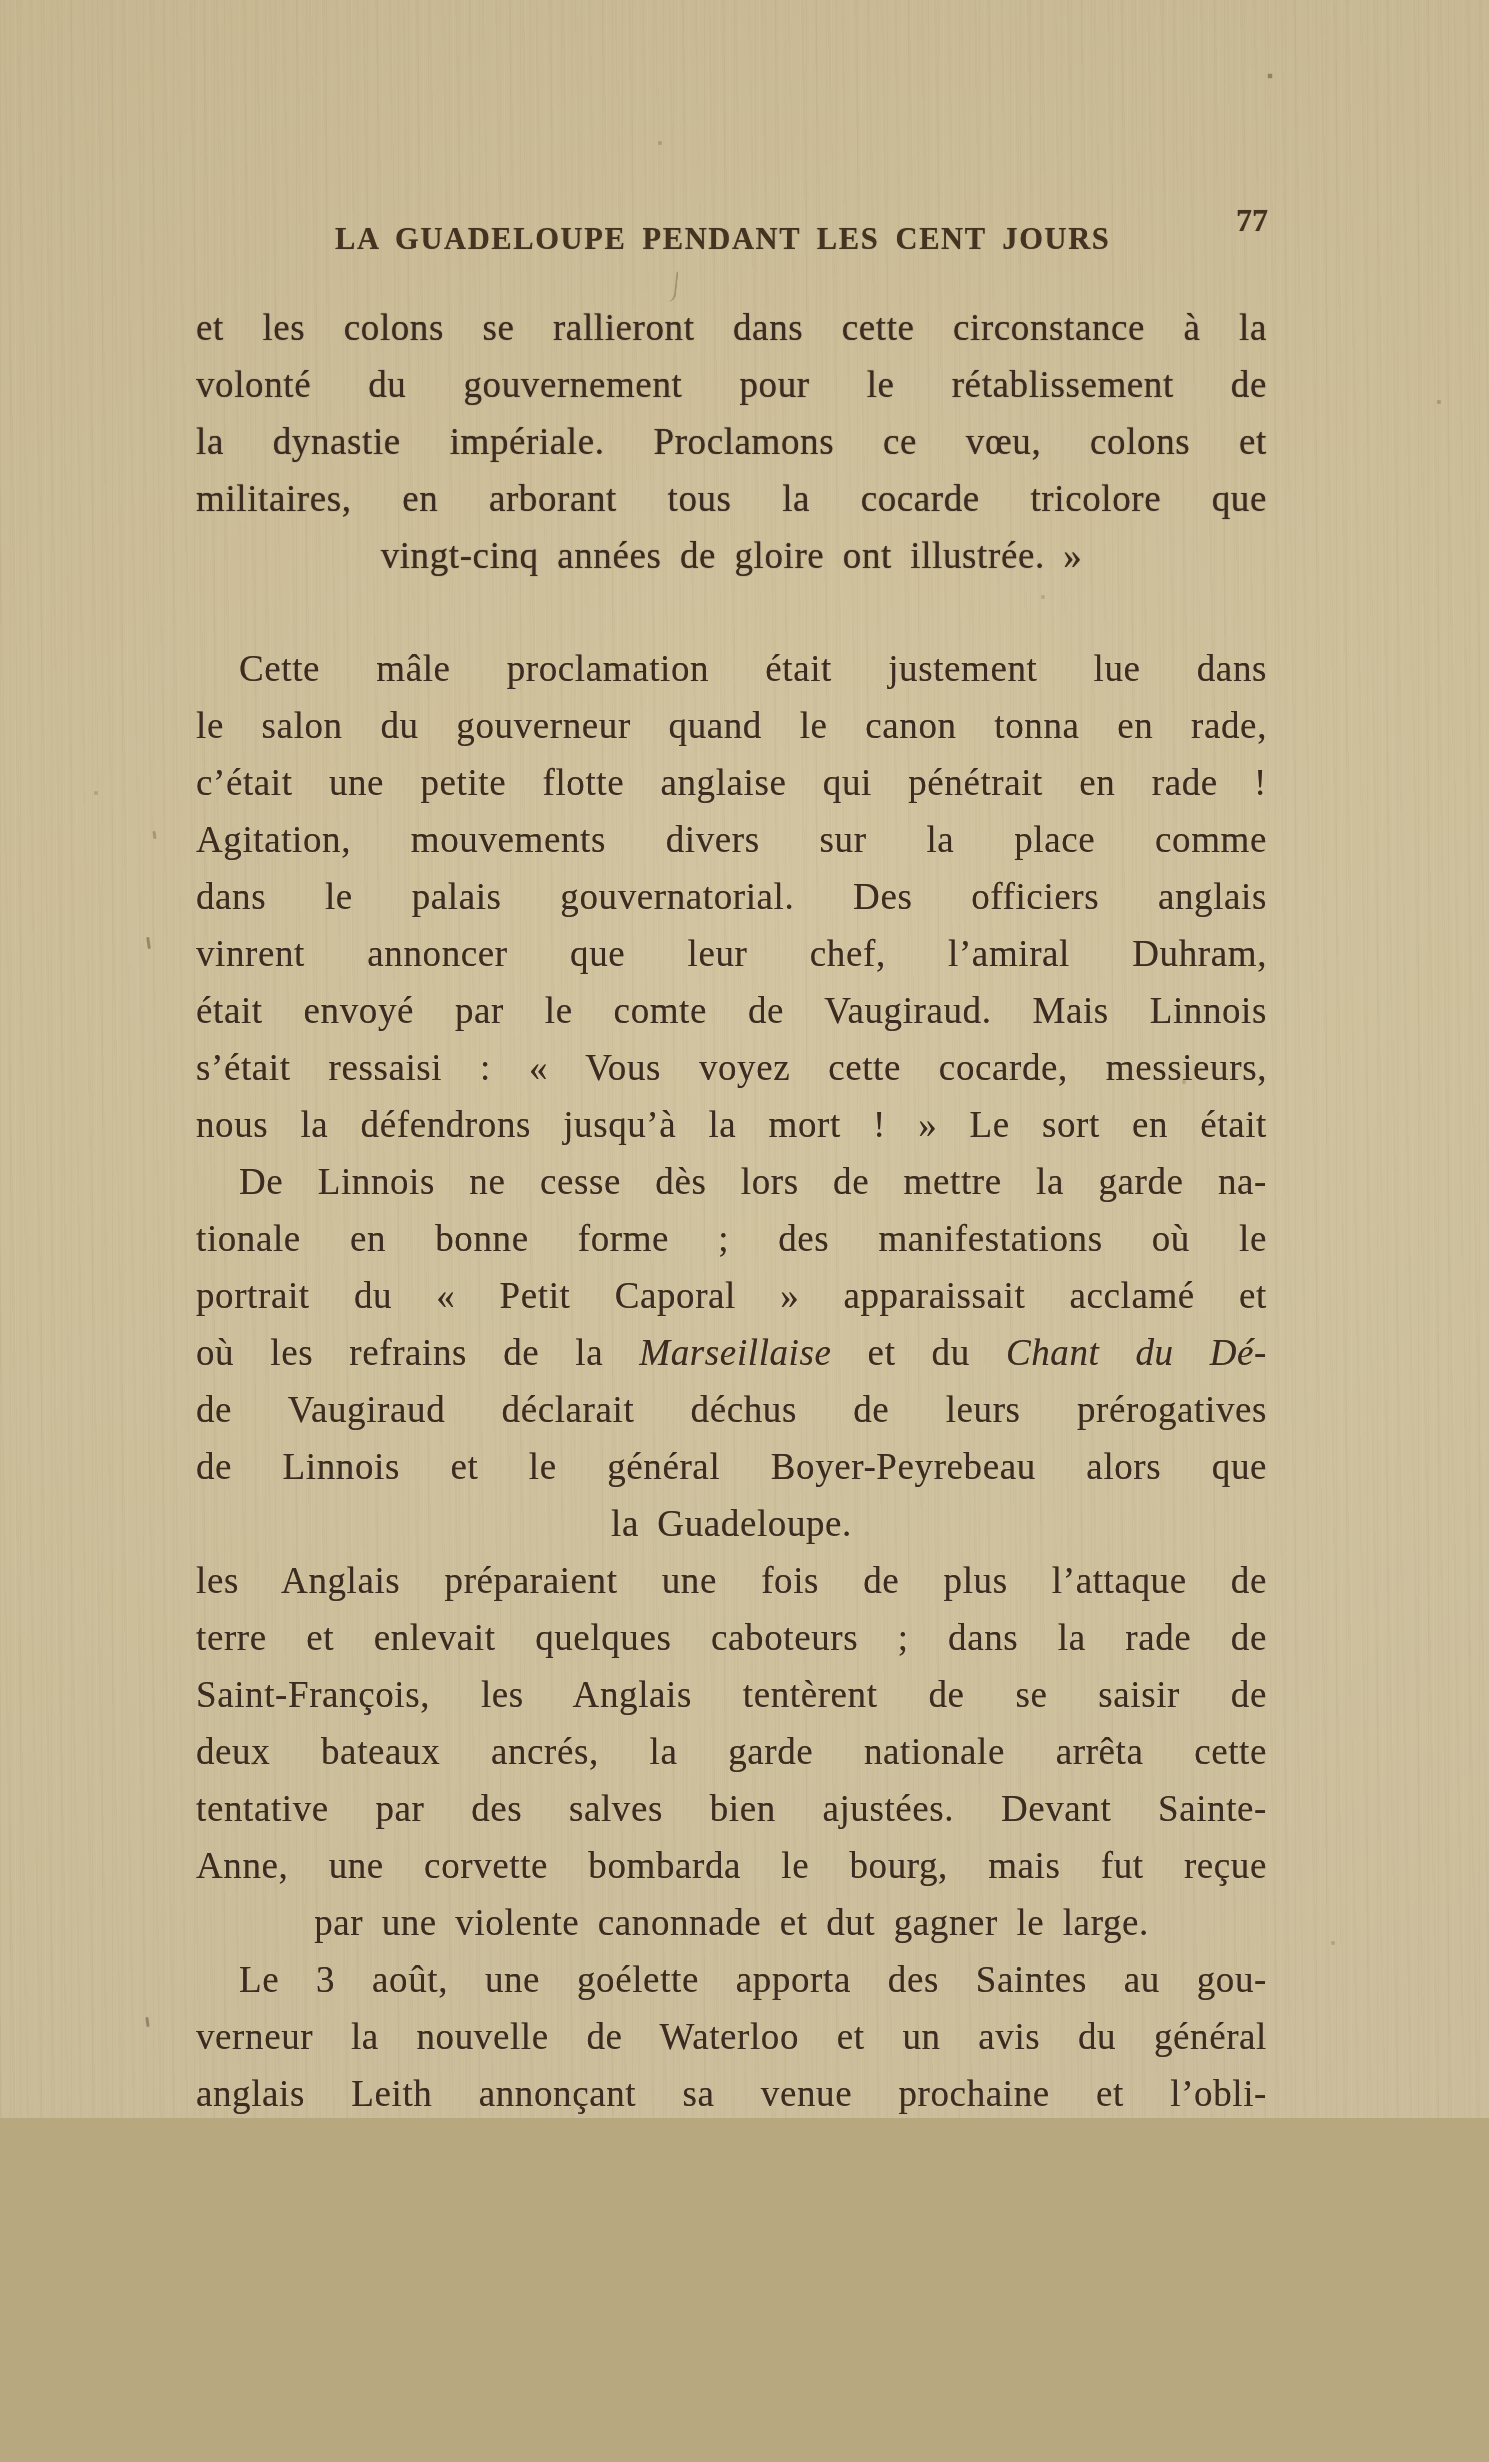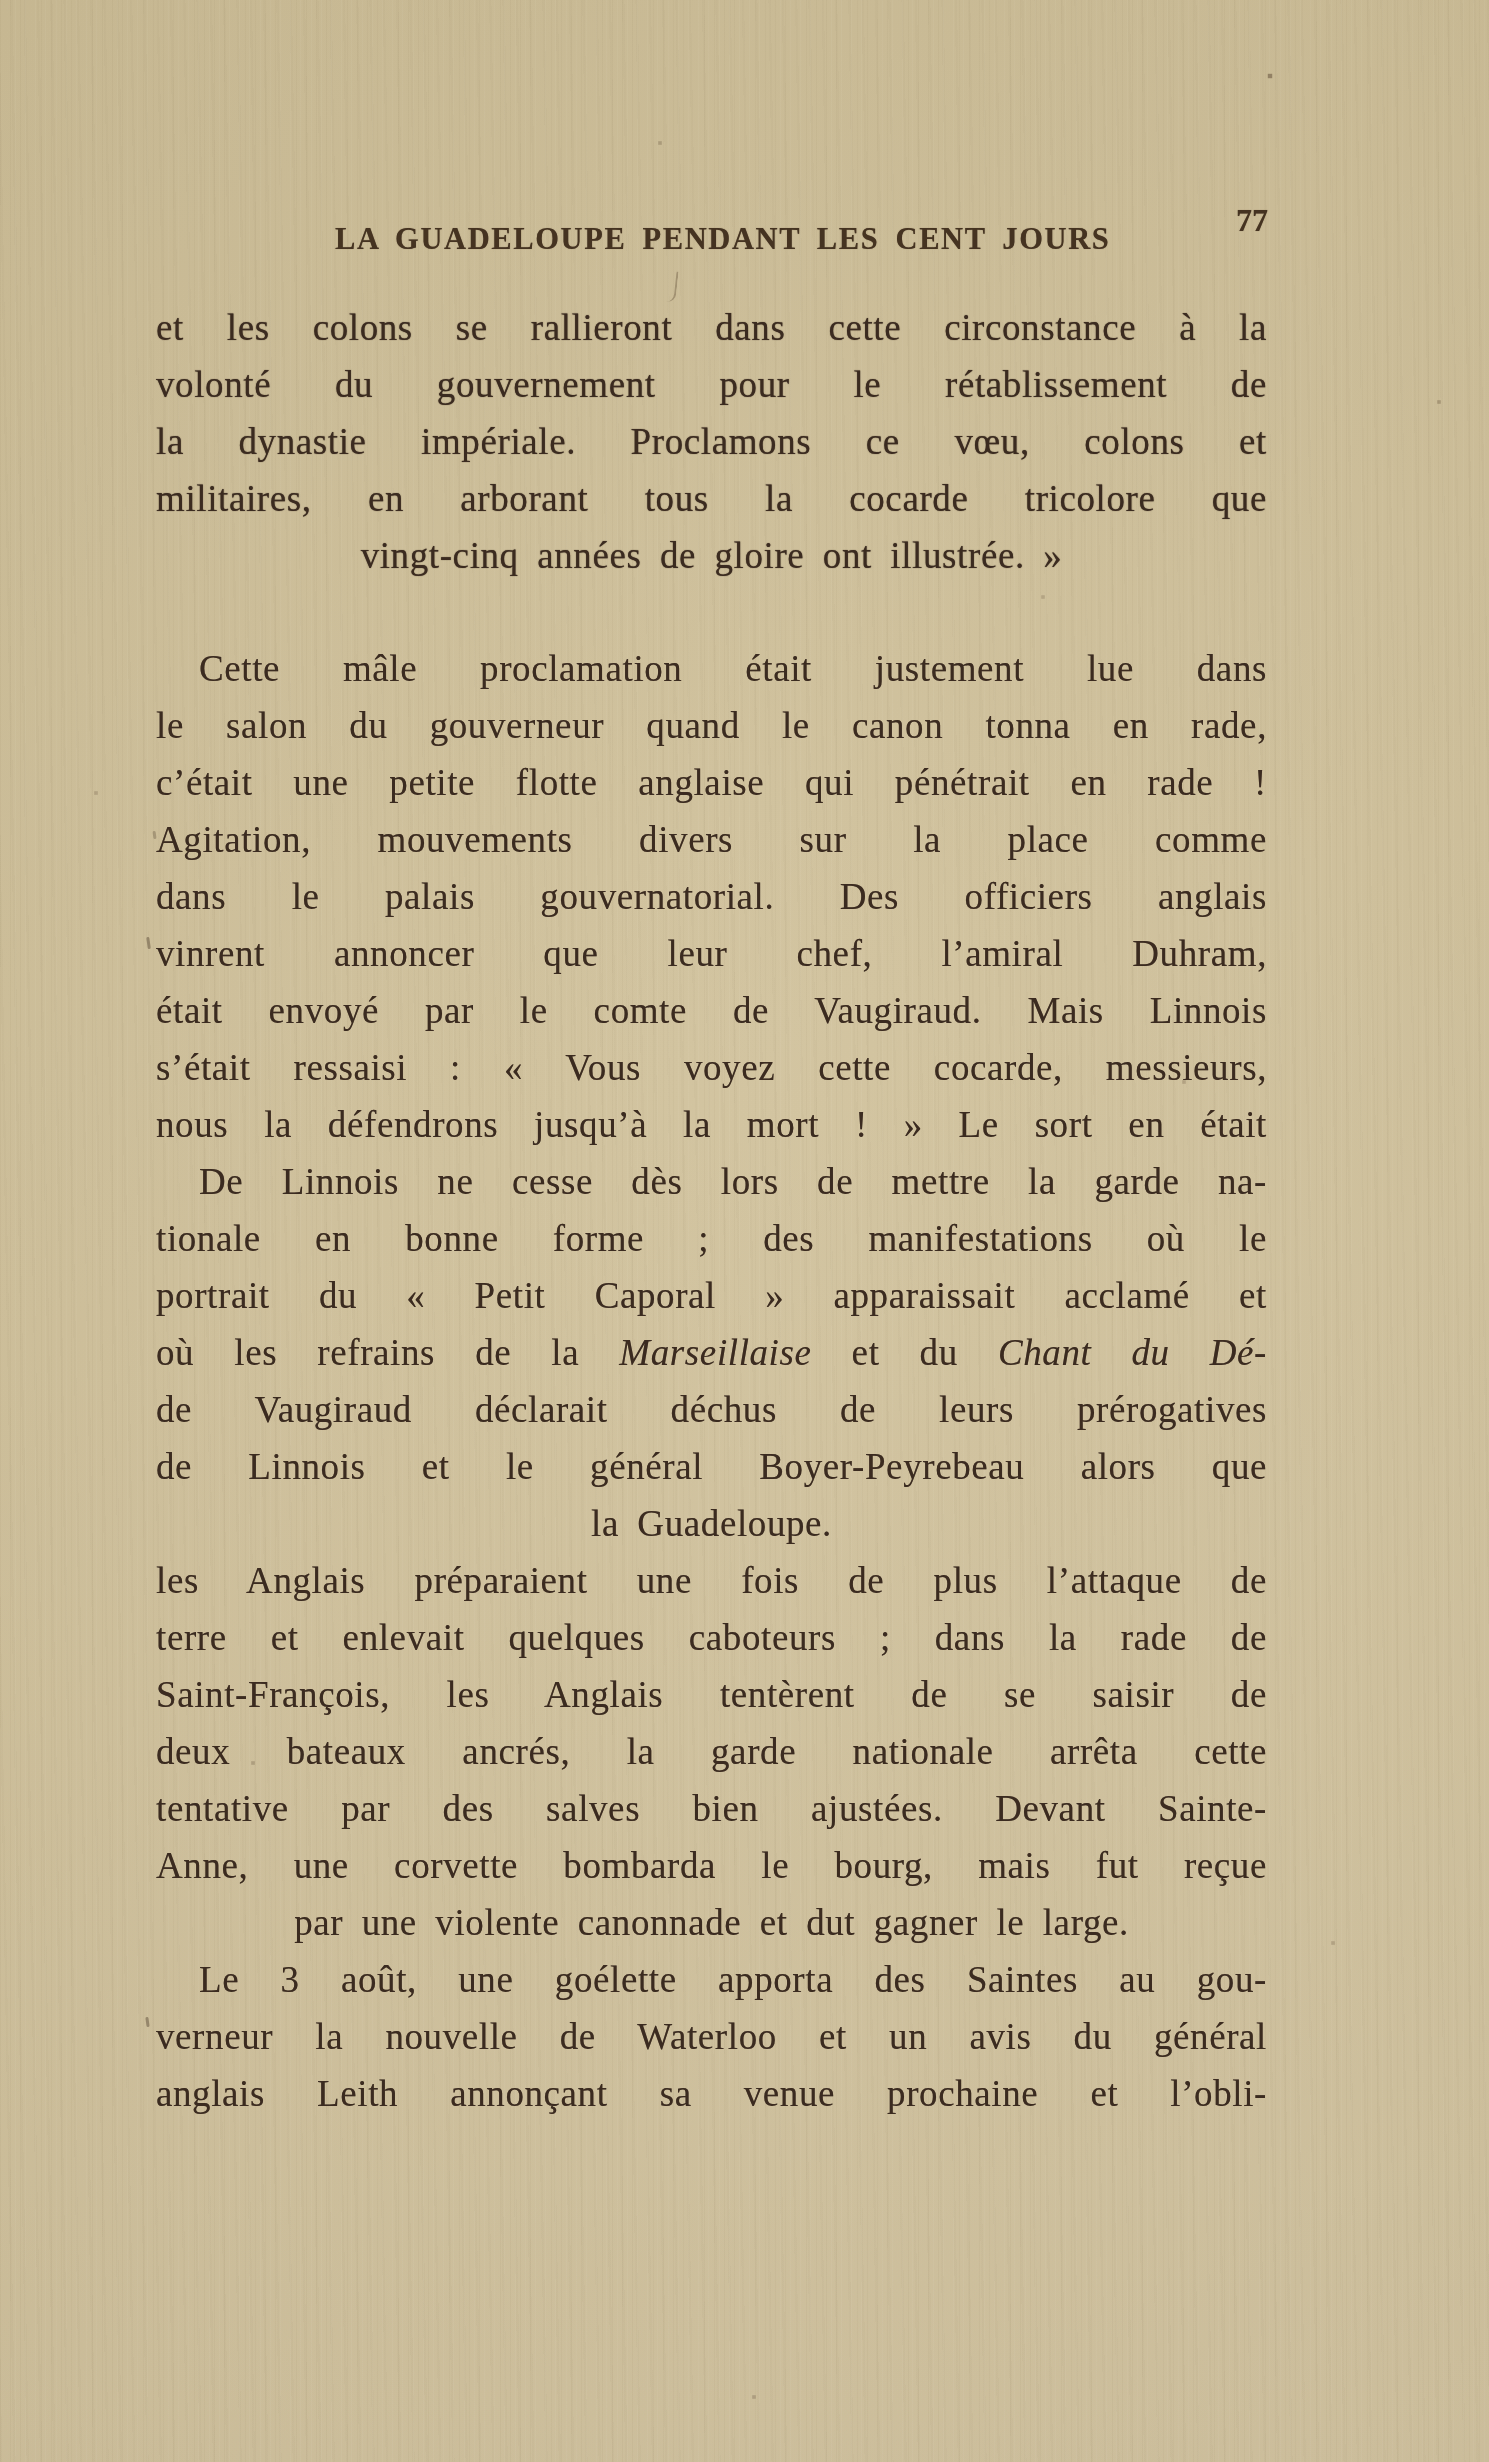--- a/index.html
+++ b/index.html
@@ -1,18 +1,18 @@
 <!DOCTYPE html>
 <html style="font-size:12.5px"><head>
 <meta charset="utf-8">
 <style>
   html,body{margin:0;padding:0;background:#b8a87f;}
   .page{
     position:relative;
-    width:1489px;height:2462px;
+    width:1489px;height:2118px;
     overflow:hidden;
     background:
       radial-gradient(ellipse 130% 90% at 52% 42%, rgba(255,255,255,0.06), rgba(92,74,44,0.10) 96%),
       repeating-linear-gradient(90deg,
         rgba(120,100,60,0.05) 0 0.8px, rgba(0,0,0,0) 0.8px 4.7px,
         rgba(255,255,255,0.045) 4.7px 5.5px, rgba(0,0,0,0) 5.5px 10.2px),
       repeating-linear-gradient(89deg,
         rgba(105,88,55,0.03) 0 2.3px, rgba(0,0,0,0) 2.3px 13.3px),
       linear-gradient(160deg,#ccbd96 0%,#d0c19b 45%,#d4c6a3 100%);
     font-family:"Liberation Serif","DejaVu Serif",serif;
@@ -34,20 +34,21 @@
   .bodytext{
     position:absolute;left:156px;top:299px;width:1111px;
     font-size:37px;line-height:57px;
     letter-spacing:0.6px;word-spacing:8.6px;
     color:#3b2b20;
   }
   .paragraph{margin:0;}
   .paragraph.gap{margin-top:56px;}
   .paragraph .line{
     text-shadow:0 0 0.6px rgba(59,43,32,0.5);
+    margin-left:40px;
   }
   .paragraph.heavy .line{
     text-shadow:0 0 1.1px rgba(52,37,26,0.75);
   }
   .line{display:block;text-align:center;}
   .line.just{text-align:justify;text-align-last:justify;-moz-text-align-last:justify;}
   .line.ind{padding-left:43px;}
   .it{font-style:italic;}
   
   .curl-mark{

